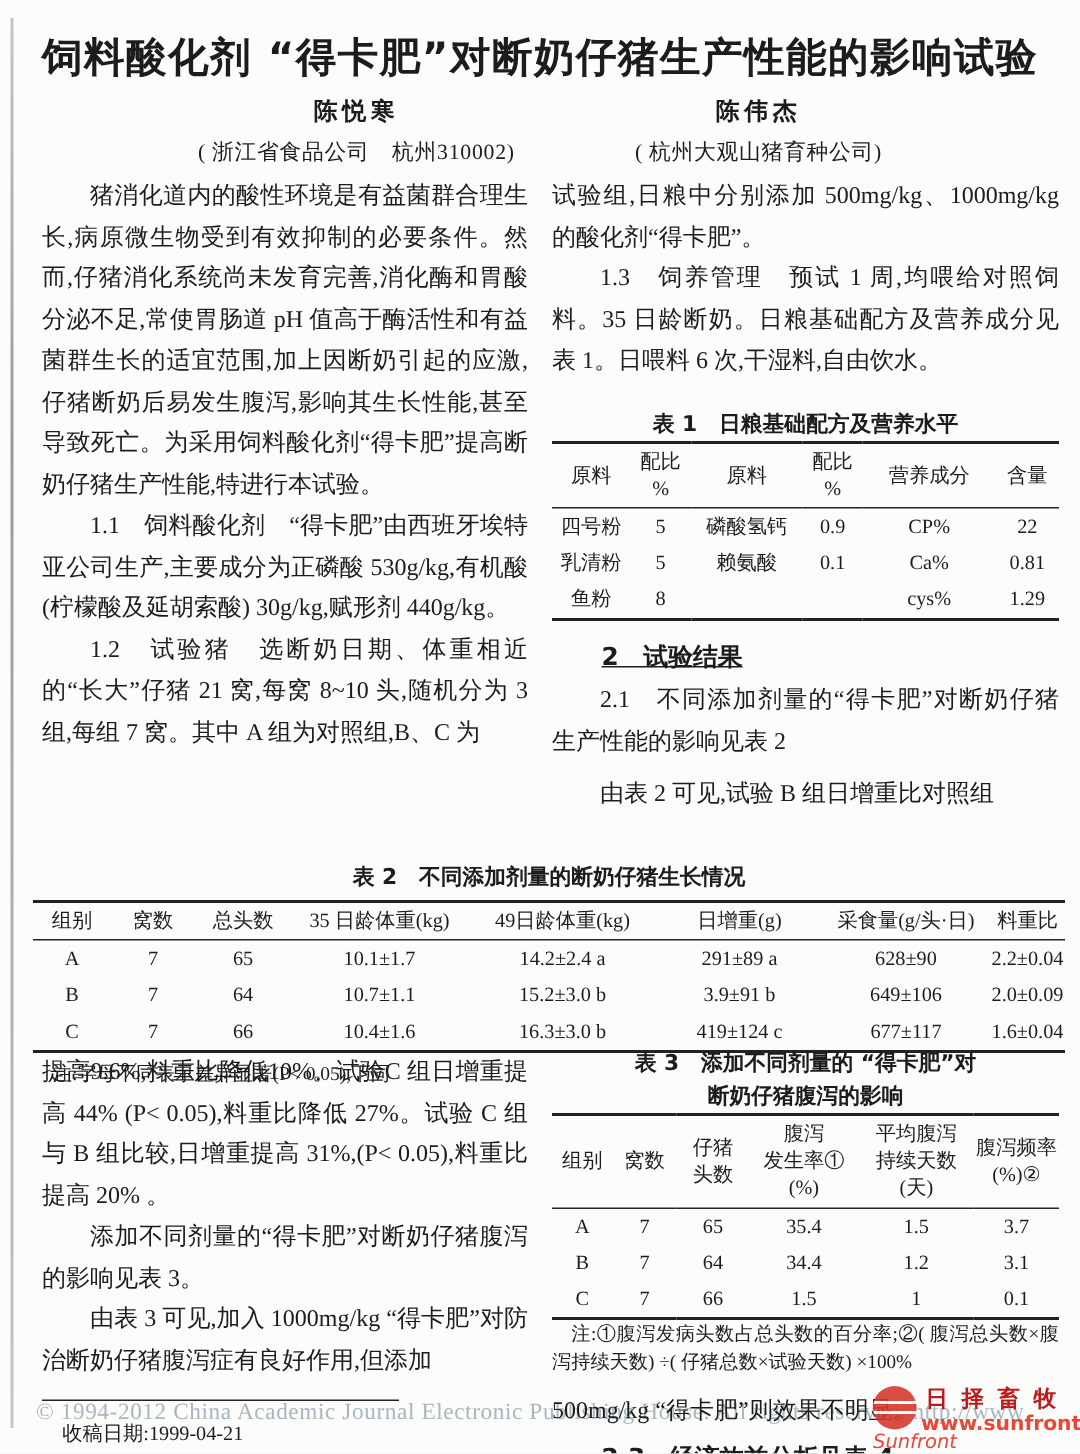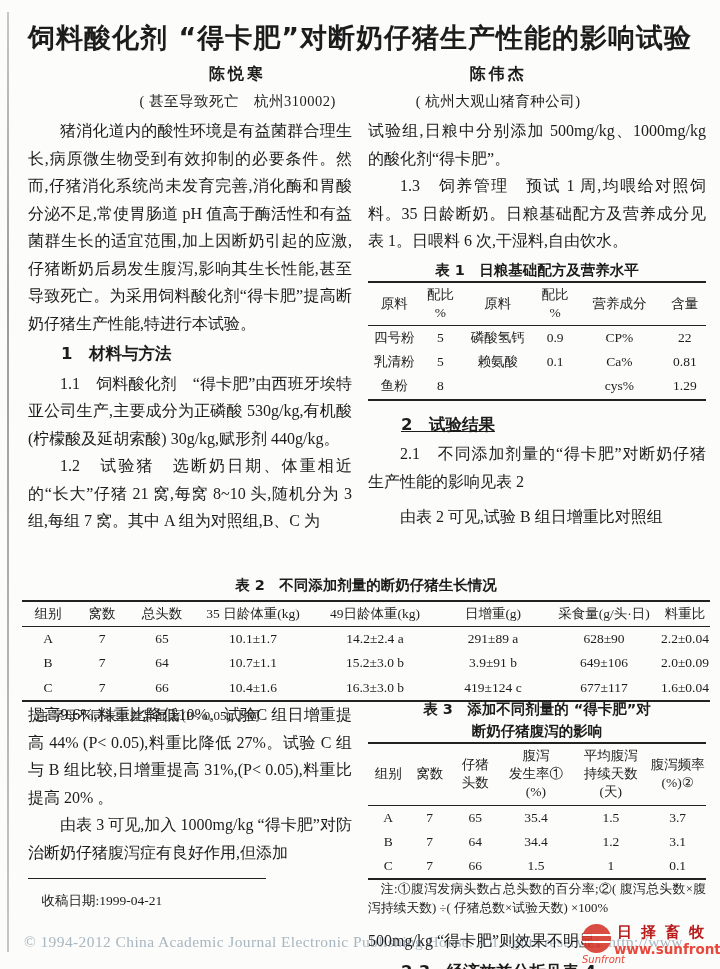--- a/index.html
+++ b/index.html
@@ -32,40 +32,40 @@
     font-size:14.5px; line-height:22px; margin:8px 0 4px; text-indent:0 !important; }
   .tbl-caption.l2 { margin-top:0; }
   table.tbl { border-collapse:collapse; table-layout:fixed; width:100%;
     border-top:2px solid #222; border-bottom:2px solid #222; }
   table.tbl th { border-bottom:1.5px solid #222; font-weight:normal; white-space:pre-line; }
   table.tbl th, table.tbl td { text-align:center; font-size:13.5px; line-height:1.35; padding:3px 1px; }
   .tbl-note { font-size:13px; line-height:19px; text-align:left; margin-top:4px; text-indent:1em; }
 
   .table2-wrap { position:absolute; top:574px; left:22px; width:688px; }
   .table2-wrap td, .table2-wrap th { font-size:14px; padding:4px 1px; }
-  .t1-wrap { margin-top:4px; }
+  .t1-wrap { margin-top:17px; }
   .t3-note { font-size:12.8px; line-height:18.5px; text-align:justify; margin-top:4px; text-indent:1em; }
 
   .foot-rule { width:238px; height:0; border-top:1.5px solid #222; margin:12px 0 8px; }
   .received { font-size:13.5px; text-indent:1em; }
 
   .watermark { position:absolute; top:933px; left:0; width:720px; padding-left:24px;
     white-space:nowrap; overflow:hidden; font-size:15.5px; letter-spacing:.4px;
     color:#a8b6c1; z-index:1; }
   .content-layer { position:relative; z-index:2; }
 
   .stamp { position:absolute; left:582px; top:921px; width:136px; height:46px; z-index:5;
     font-family:"DejaVu Sans",sans-serif; }
   .stamp-circle { position:absolute; left:0; top:3px; width:29px; height:29px; border-radius:50%;
     background:linear-gradient(180deg,#d6392e 0 34%,#fff 34% 42%,#d6392e 42% 57%,#fff 57% 65%,#d6392e 65% 100%);
     opacity:.9; }
   .stamp-cn { position:absolute; left:35px; top:2px; font-size:15px; font-weight:bold;
     color:#b91c1c; letter-spacing:9px; white-space:nowrap; }
   .stamp-url { position:absolute; left:32px; top:20px; font-size:13.5px; font-weight:bold; color:#e8473a; }
-  .stamp-sub { position:absolute; left:0; top:33px; font-size:10px; font-style:italic; color:#e8473a; }
+  .stamp-sub { position:absolute; left:0; top:33px; font-size:13px; font-style:italic; color:#e8473a; }
 
   
   .t1 col:nth-child(1){width:52px}.t1 col:nth-child(2){width:40px}.t1 col:nth-child(3){width:74px}
   .t1 col:nth-child(4){width:40px}.t1 col:nth-child(5){width:88px}.t1 col:nth-child(6){width:42px}
   .t2 col:nth-child(1){width:52px}.t2 col:nth-child(2){width:56px}.t2 col:nth-child(3){width:64px}
   .t2 col:nth-child(4){width:118px}.t2 col:nth-child(5){width:126px}.t2 col:nth-child(6){width:110px}
   .t2 col:nth-child(7){width:112px}.t2 col:nth-child(8){width:50px}
   .t3 col:nth-child(1){width:40px}.t3 col:nth-child(2){width:42px}.t3 col:nth-child(3){width:48px}
   .t3 col:nth-child(4){width:72px}.t3 col:nth-child(5){width:76px}.t3 col:nth-child(6){width:56px}
 </style>
@@ -76,31 +76,30 @@
   <div class="scan-edge"></div>
 
   <div class="watermark">© 1994-2012 China Academic Journal Electronic Publishing House. All rights reserved.    http://www</div>
 
   <div class="content-layer">
     <div class="title">饲料酸化剂 “得卡肥”对断奶仔猪生产性能的影响试验</div>
 
     <div class="authors">
       <div>
         <div class="author-name">陈悦寒</div>
-        <div class="author-aff">( 甚至导致死亡　杭州310002)</div>
+        <div class="author-aff">( 浙江省食品公司　杭州310002)</div>
       </div>
       <div>
         <div class="author-name">陈伟杰</div>
         <div class="author-aff">( 杭州大观山猪育种公司)</div>
       </div>
     </div>
 
     <div class="col col-left-top">
       <p class="indent">猪消化道内的酸性环境是有益菌群合理生长,病原微生物受到有效抑制的必要条件。然而,仔猪消化系统尚未发育完善,消化酶和胃酸分泌不足,常使胃肠道 pH 值高于酶活性和有益菌群生长的适宜范围,加上因断奶引起的应激,仔猪断奶后易发生腹泻,影响其生长性能,甚至导致死亡。为采用饲料酸化剂“得卡肥”提高断奶仔猪生产性能,特进行本试验。</p>
-      <p class="sec-heading">1　材料与方法</p>
       <p class="indent">1.1　饲料酸化剂　“得卡肥”由西班牙埃特亚公司生产,主要成分为正磷酸 530g/kg,有机酸(柠檬酸及延胡索酸) 30g/kg,赋形剂 440g/kg。</p>
       <p class="indent">1.2　试验猪　选断奶日期、体重相近的“长大”仔猪 21 窝,每窝 8~10 头,随机分为 3 组,每组 7 窝。其中 A 组为对照组,B、C 为</p>
     </div>
 
     <div class="col col-right-top">
       <p>试验组,日粮中分别添加 500mg/kg、1000mg/kg 的酸化剂“得卡肥”。</p>
       <p class="indent">1.3　饲养管理　预试 1 周,均喂给对照饲料。35 日龄断奶。日粮基础配方及营养成分见表 1。日喂料 6 次,干湿料,自由饮水。</p>
 
       <div class="t1-wrap">
         <p class="tbl-caption">表 1　日粮基础配方及营养水平</p>
@@ -215,20 +214,21 @@
               <td>677±117</td>
               <td>1.6±0.04</td>
             </tr>
           </tbody>
       </table>
       <p class="tbl-note">注:字母不同表示差异显著(P&lt; 0.05),下同</p>
     </div>
 
     <div class="col col-left-bot">
       <p>提高9.6%,料重比降低10%。试验C 组日增重提高 44% (P&lt; 0.05),料重比降低 27%。试验 C 组与 B 组比较,日增重提高 31%,(P&lt; 0.05),料重比提高 20% 。</p>
+      <p class="indent">添加不同剂量的“得卡肥”对断奶仔猪腹泻的影响见表 3。</p>
       <p class="indent">由表 3 可见,加入 1000mg/kg “得卡肥”对防治断奶仔猪腹泻症有良好作用,但添加</p>
       <div class="foot-rule"></div>
       <p class="received">收稿日期:1999-04-21</p>
     </div>
 
     <div class="col col-right-bot">
       <div>
         <p class="tbl-caption" style="margin-top:0;">表 3　添加不同剂量的 “得卡肥”对</p>
         <p class="tbl-caption l2">断奶仔猪腹泻的影响</p>
         <table class="tbl t3">

